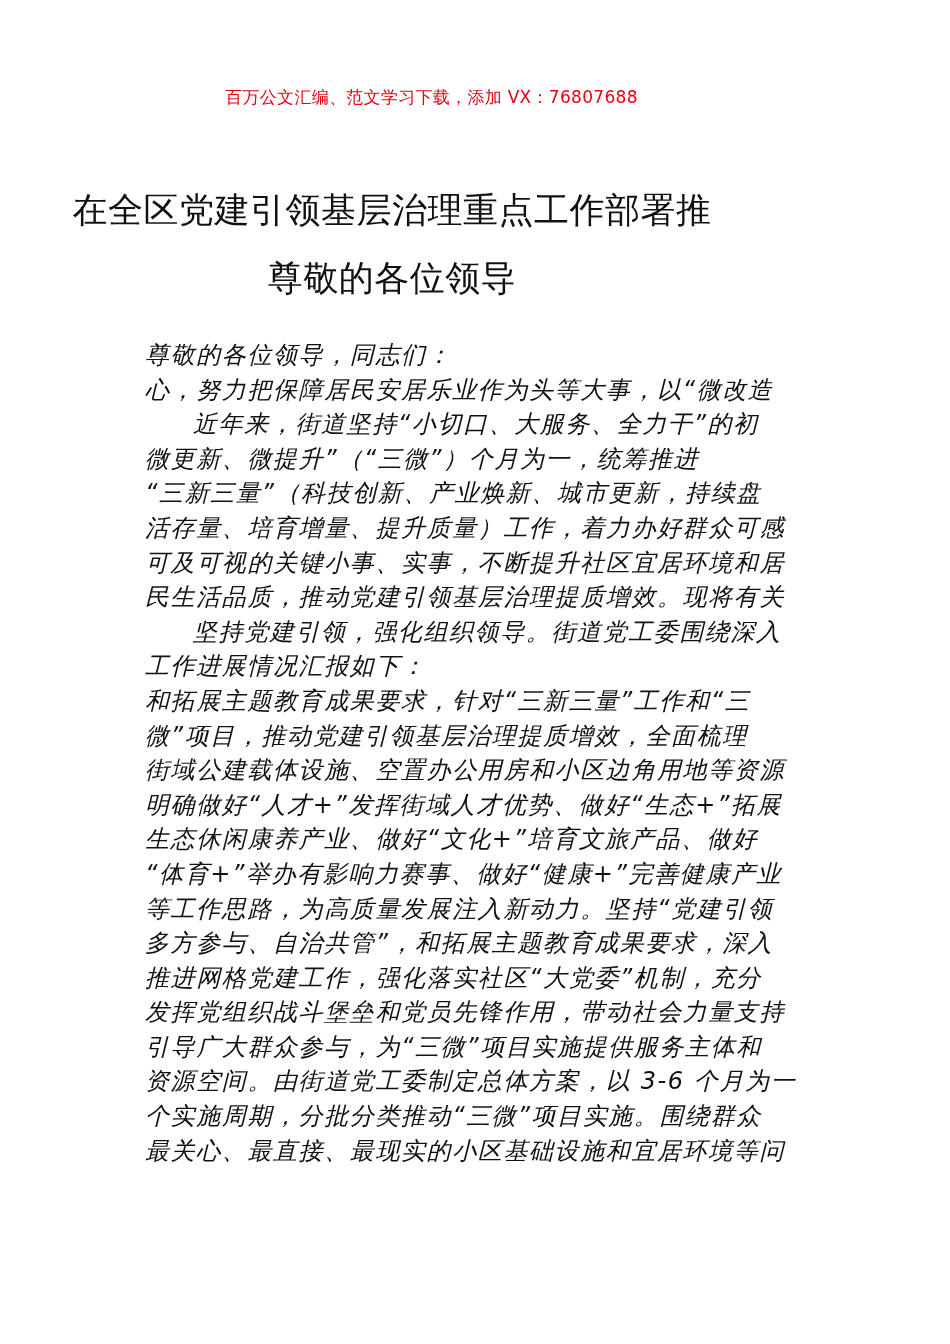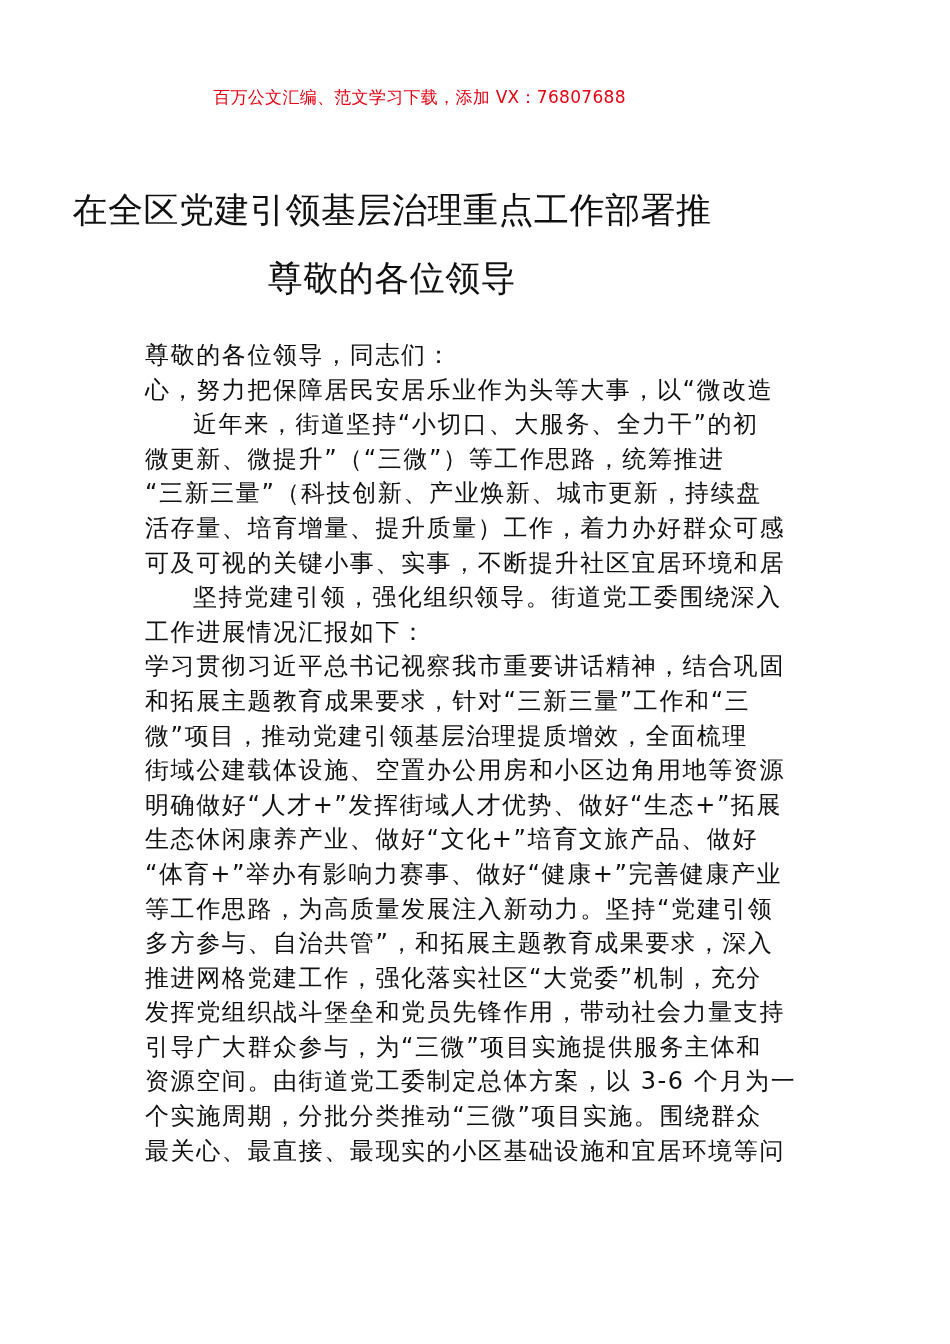--- a/index.html
+++ b/index.html
@@ -1,47 +1,47 @@
 <!DOCTYPE html>
 <html><head>
 <meta charset="utf-8">
 <style>
   html, body { margin: 0; padding: 0; background: #ffffff; }
   body { width: 950px; height: 1344px; position: relative; overflow: hidden;
          font-family: "DejaVu Sans", "Liberation Sans", sans-serif; color: #111; }
   .header-note { position: absolute; top: 84px; left: 0; width: 839px; text-align: center;
-         color: #e60012; font-size: 17px; letter-spacing: 0.3px; line-height: 26px; }
+         color: #e60012; font-size: 17px; letter-spacing: 0.3px; line-height: 26px; padding-left: 12px; }
   .title { position: absolute; top: 176px; left: 0; width: 784px; text-align: center;
          font-size: 35px; line-height: 68px; color: #111; letter-spacing: 0.5px; }
-  .body { position: absolute; top: 338px; left: 145px; width: 665px; }
+  .body { position: absolute; top: 338px; left: 145px; width: 665px; font-style: italic; }
   .line { font-size: 24px; line-height: 34.6px; height: 34.6px; white-space: nowrap;
           letter-spacing: 1.6px; color: #111; }
   .line.indent { text-indent: 48px; }
 </style>
 </head>
 <body>
 
 <div class="header-note">百万公文汇编、范文学习下载，添加 VX：76807688</div>
 
 <div class="title">
   <div>在全区党建引领基层治理重点工作部署推</div>
   <div>尊敬的各位领导</div>
 </div>
 
 <div class="body">
   <div class="line">尊敬的各位领导，同志们：</div>
   <div class="line">心，努力把保障居民安居乐业作为头等大事，以“微改造</div>
   <div class="line indent">近年来，街道坚持“小切口、大服务、全力干”的初</div>
-  <div class="line">微更新、微提升”（“三微”）等工作思路，统筹推进</div>
+  <div class="line">微更新、微提升”（“三微”）个月为一，统筹推进</div>
   <div class="line">“三新三量”（科技创新、产业焕新、城市更新，持续盘</div>
   <div class="line">活存量、培育增量、提升质量）工作，着力办好群众可感</div>
   <div class="line">可及可视的关键小事、实事，不断提升社区宜居环境和居</div>
+  <div class="line">民生活品质，推动党建引领基层治理提质增效。现将有关</div>
   <div class="line indent">坚持党建引领，强化组织领导。街道党工委围绕深入</div>
   <div class="line">工作进展情况汇报如下：</div>
-  <div class="line">学习贯彻习近平总书记视察我市重要讲话精神，结合巩固</div>
   <div class="line">和拓展主题教育成果要求，针对“三新三量”工作和“三</div>
   <div class="line">微”项目，推动党建引领基层治理提质增效，全面梳理</div>
   <div class="line">街域公建载体设施、空置办公用房和小区边角用地等资源</div>
   <div class="line">明确做好“人才+”发挥街域人才优势、做好“生态+”拓展</div>
   <div class="line">生态休闲康养产业、做好“文化+”培育文旅产品、做好</div>
   <div class="line">“体育+”举办有影响力赛事、做好“健康+”完善健康产业</div>
   <div class="line">等工作思路，为高质量发展注入新动力。坚持“党建引领</div>
   <div class="line">多方参与、自治共管”，和拓展主题教育成果要求，深入</div>
   <div class="line">推进网格党建工作，强化落实社区“大党委”机制，充分</div>
   <div class="line">发挥党组织战斗堡垒和党员先锋作用，带动社会力量支持</div>

